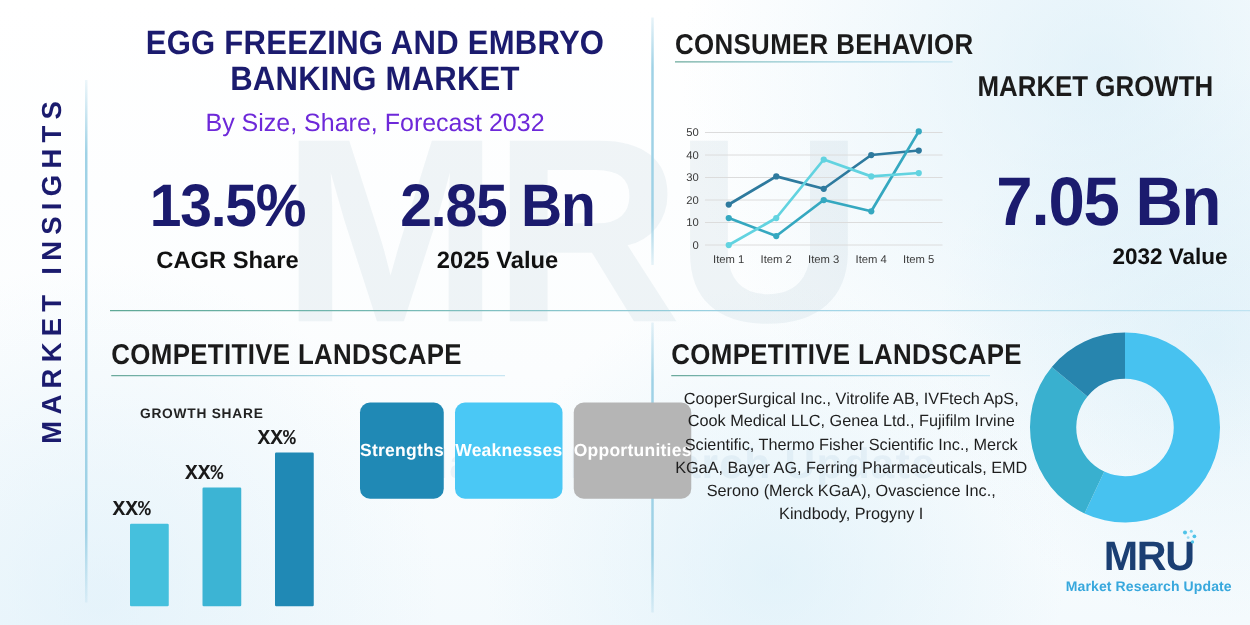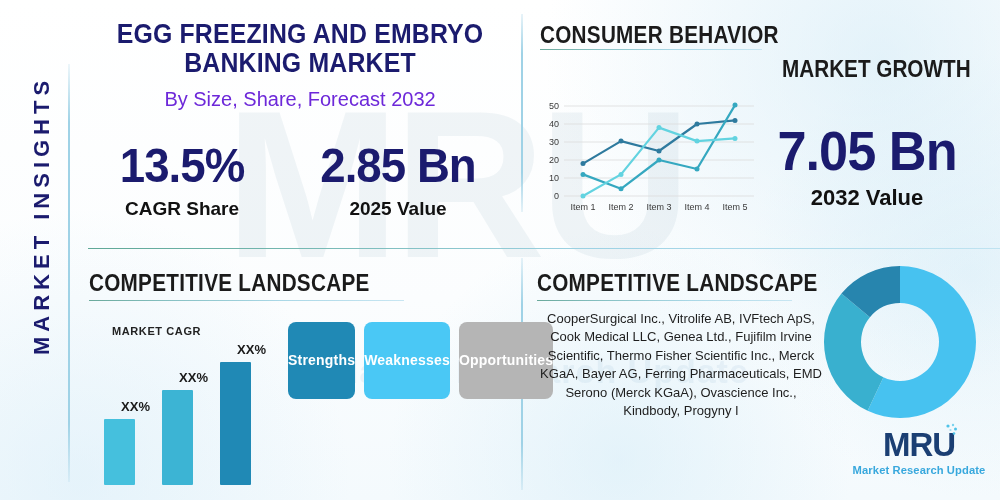--- a/index.html
+++ b/index.html
@@ -167,23 +167,23 @@
     position:absolute;
     left:782px; top:56px;
     font-size:23px;
     font-weight:bold;
     color:#1b1b1b;
     font-family:"Liberation Sans Narrow","Liberation Sans", sans-serif;
     transform:scaleX(0.9);
     transform-origin:left top;
     white-space:nowrap;
   }
-  #kpi-2032 { left:752px; top:106px; width:230px; }
+  #kpi-2032 { left:752px; top:116px; width:230px;text-align:right; }
   #kpi-2032 .kpi-value { font-size:55px; }
-  #kpi-2032 .kpi-label { font-size:22px; margin-top:6px; }
+  #kpi-2032 .kpi-label { font-size:18px; margin-top:6px; }
 
   
   .line-chart {
     position:absolute;
     left:540px; top:100px;
     width:220px; height:116px;
   }
   .chart-svg { display:block; }
   .axis-text {
     font-family:"Liberation Sans", sans-serif;
@@ -208,25 +208,25 @@
   }
   .bar-item {
     position:absolute;
     bottom:0;
     width:31px;
   }
   .bar-rect { width:100%; border-radius:1px; }
   .bar-label {
     position:absolute;
     width:60px; left:-14px;
-    text-align:right;
-    font-size:13px;
+    text-align:left;
+    font-size:17px;
     font-weight:bold;
     color:#1a1a1a;
-    font-family:Liberation Sans, sans-serif;
+    font-family:Liberation Mono, monospace;
   }
 
   
   .swot {
     position:absolute;
     left:288px; top:322px;
     width:222px; height:162px;
     display:grid;
     grid-template-columns:1fr 1fr 1fr;
     grid-template-rows:1fr 1fr;
@@ -366,21 +366,21 @@
         <circle cx="81" cy="74.4" r="2.5" fill="#62d3e0"></circle>
         <circle cx="119" cy="27.599999999999994" r="2.5" fill="#62d3e0"></circle>
         <circle cx="157" cy="41.1" r="2.5" fill="#62d3e0"></circle>
         <circle cx="195" cy="38.4" r="2.5" fill="#62d3e0"></circle>
       </svg>
   </div>
 
   <div class="sec-head" id="head-comp-left">COMPETITIVE LANDSCAPE</div>
   <div class="sec-rule rule-teal" id="rule-comp-left"></div>
 
-  <div class="bars-title">MARKET CAGR</div>
+  <div class="bars-title">GROWTH SHARE</div>
   <div class="bar-group" id="bar-group">
       <div class="bar-item" style="left: 0px; height: 65.8px;">
         <div class="bar-label" style="top: -20px;">XX%</div>
         <div class="bar-rect" style="height: 65.8px; background: rgb(69, 192, 221);"></div>
       </div>
       <div class="bar-item" style="left: 58px; height: 95.2px;">
         <div class="bar-label" style="top: -20px;">XX%</div>
         <div class="bar-rect" style="height: 95.2px; background: rgb(60, 180, 212);"></div>
       </div>
       <div class="bar-item" style="left: 116px; height: 123.2px;">

